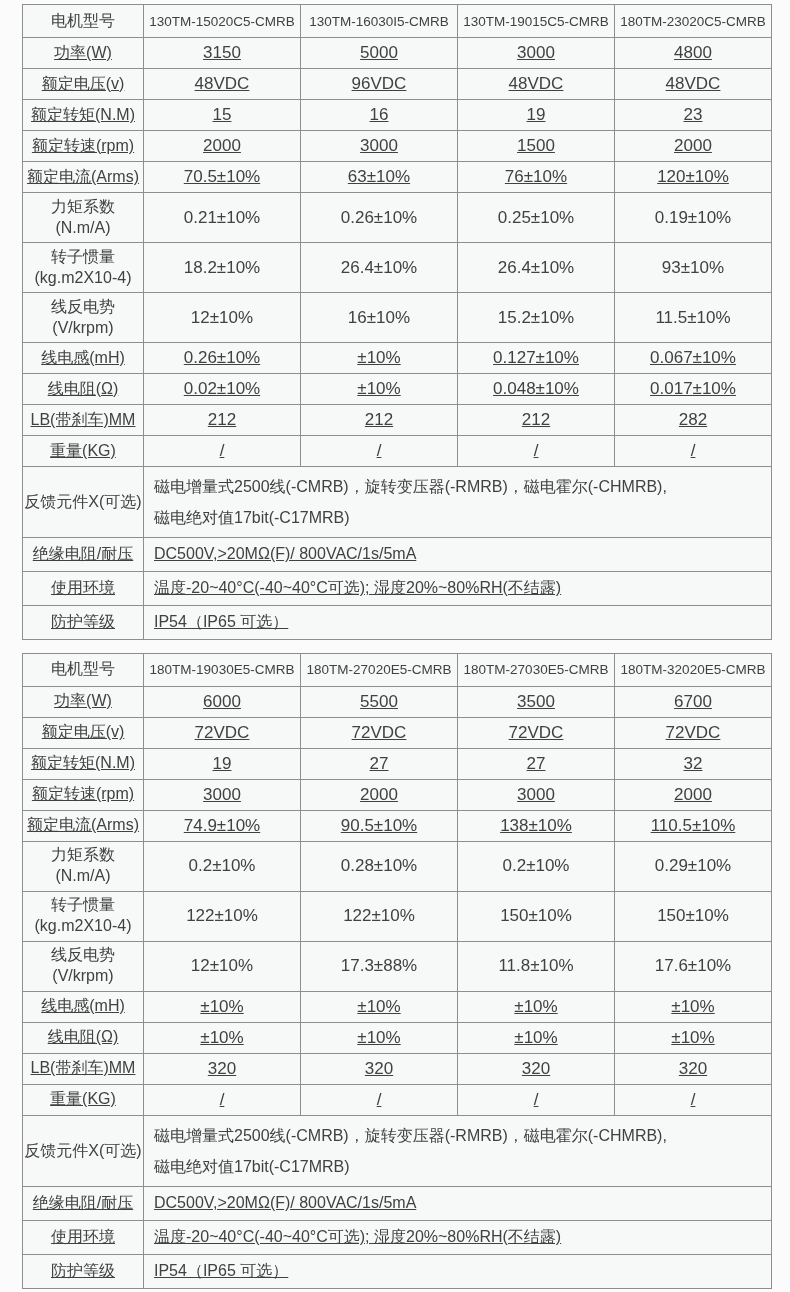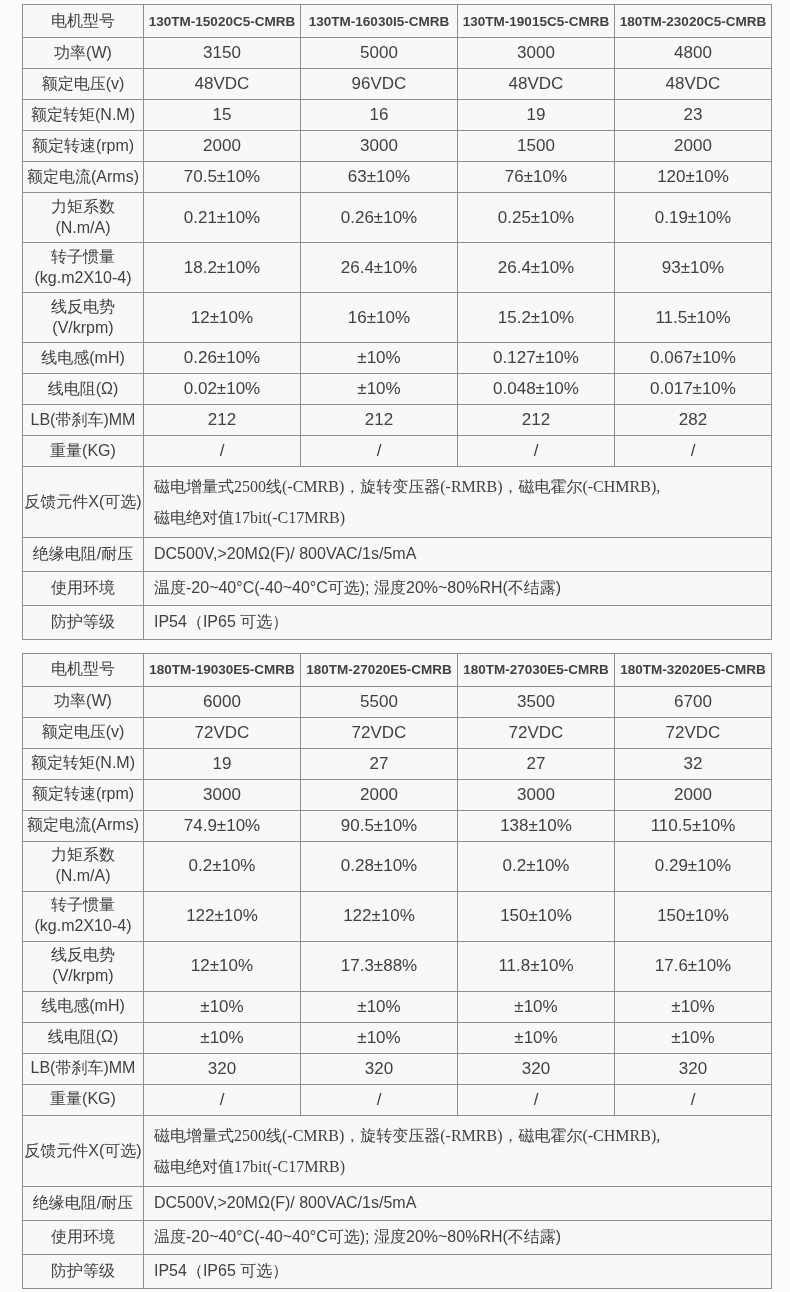--- a/index.html
+++ b/index.html
@@ -26,39 +26,39 @@
   table.spec + table.spec { margin-top: 13px; }
   col.c-label { width: 121px; }
   td {
     border: 1px solid #8e8e8e;
     text-align: center;
     vertical-align: middle;
     padding: 0;
     overflow: hidden;
   }
   tr.hdr-row  { height: 33px; }
-  tr.row-std  { height: 31px; }
+  tr.row-std  { height: 31px; text-decoration: underline; }
   tr.row-tall { height: 50px; }
   tr.row-xtall{ height: 64px; }
   td.label {
     font-size: 16px;
     white-space: pre-line;
     line-height: 1.3;
     padding: 0 1px;
   }
-  td.model { font-size: 13.5px; letter-spacing: 0; font-weight: bold; }
+  td.model { font-size: 13.5px; letter-spacing: 0; }
   td.val   { font-size: 17px; }
   td.merged {
     font-size: 16px;
     text-align: left;
     padding: 4px 6px 4px 10px;
     white-space: pre-line;
     line-height: 1.55;
   }
-  td.two-line-merged { line-height: 1.95; font-family: Liberation Serif, serif; }
+  td.two-line-merged { line-height: 1.95; }
 </style>
 </head>
 <body>
 
 <div class="page">
   <table class="spec">
     <colgroup>
         <col class="c-label">
         <col>
         <col>

